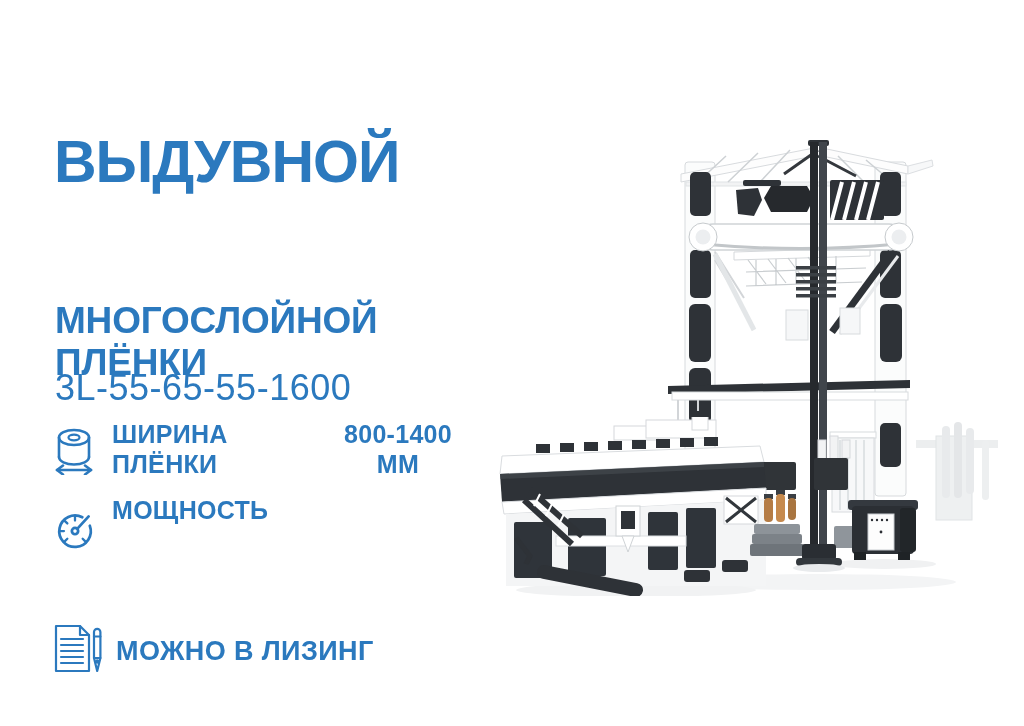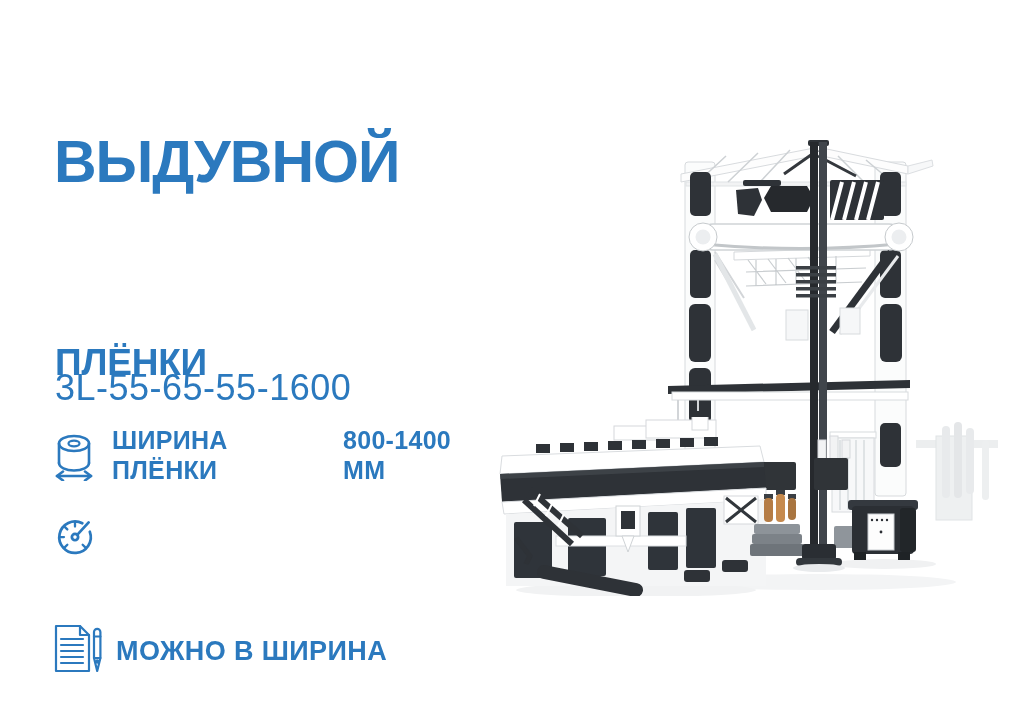--- a/index.html
+++ b/index.html
@@ -29,44 +29,44 @@
   .subtitle{
     left:55px;top:227px;
     font-size:37px;line-height:42px;font-weight:700;letter-spacing:-0.2px;
     white-space:nowrap;
   }
   .model{
     left:55px;top:368px;
     font-size:36px;line-height:40px;font-weight:400;letter-spacing:0.5px;
     white-space:nowrap;
   }
-  .spec-row{left:54px;width:420px;height:62px;margin-top:6px;}
+  .spec-row{left:54px;width:420px;height:62px;}
   .spec-row .spec-icon{position:absolute;left:0;}
   .spec-label{position:absolute;left:58px;top:0;
     font-size:25px;line-height:30px;font-weight:700;letter-spacing:0.3px;white-space:nowrap;}
-  .spec-value{position:absolute;left:289px;top:0;width:136px;
+  .spec-value{position:absolute;left:276px;top:0;width:136px;text-align:center;
     font-size:25px;line-height:30px;font-weight:700;letter-spacing:0.3px;}
   .leasing{left:50px;top:622px;height:58px;width:420px;}
   .leasing-icon{position:absolute;left:0;top:2;}
   .leasing-label{position:absolute;left:66px;top:0;line-height:58px;
     font-size:27px;font-weight:700;letter-spacing:0.4px;white-space:nowrap;}
   
   .machine{left:496px;top:140px;width:520px;height:456px;}
   svg{display:block;}
 </style>
 </head>
 <body>
 
 <h1 class="abs title">
   <span>ВЫДУВНОЙ</span><br>
 </h1>
 
 <h2 class="abs subtitle">
   <br>
-  <br>
+  <span>МНОГОСЛОЙНОЙ</span><br>
   <span>ПЛЁНКИ</span>
 </h2>
 
 <div class="abs model">3L-55-65-55-1600</div>
 
 <div class="abs spec-row" style="top:419px;">
   <svg class="spec-icon" style="top:8px;" width="44" height="48" viewBox="0 0 44 48" fill="none" stroke="#2b79be" stroke-width="2.6" stroke-linecap="round" stroke-linejoin="round">
     <ellipse cx="20" cy="10.5" rx="15" ry="7.5"></ellipse>
     <ellipse cx="20" cy="10.5" rx="5.5" ry="2.8" stroke-width="2.2"></ellipse>
     <path d="M5,10.5 V30"></path>
@@ -91,39 +91,39 @@
     <path d="M27,8.8 A15,15 0 1 0 34.1,16.9"></path>
     <circle cx="20" cy="22" r="3"></circle>
     <path d="M22.3,19.7 L33,8"></path>
     <path d="M20,8.5 L20,12" stroke-width="2.2"></path>
     <path d="M10.2,12.2 L12.7,14.7" stroke-width="2.2"></path>
     <path d="M6,22 L9.5,22" stroke-width="2.2"></path>
     <path d="M10.2,31.8 L12.7,29.3" stroke-width="2.2"></path>
     <path d="M29.8,31.8 L27.3,29.3" stroke-width="2.2"></path>
   </svg>
   <div class="spec-label">
-    <br>
+    <span>МОЩНОСТЬ</span><br>
   </div>
 </div>
 
 <div class="abs leasing">
   <svg class="leasing-icon" width="54" height="54" viewBox="0 0 54 54" fill="none" stroke="#2b79be" stroke-width="2.2" stroke-linecap="round" stroke-linejoin="round">
     <path d="M6,4 L30,4 L39,13 L39,49 L6,49 Z"></path>
     <path d="M30,4 L30,13 L39,13"></path>
     <path d="M11,17 H33"></path>
       <path d="M11,23 H33"></path>
       <path d="M11,29 H33"></path>
     <path d="M11,35 H33"></path>
       <path d="M11,41 H33"></path>
     <path d="M44,10 a3.2,3.2 0 0 1 6.4,0 L50.4,36 L44,36 Z"></path>
     <path d="M44,14.5 H50.4"></path>
     <path d="M44,36 L47.2,49 L50.4,36"></path>
     <circle cx="47.2" cy="39.5" r="1.1"></circle>
   </svg>
-  <div class="leasing-label">МОЖНО В ШИРИНА</div>
+  <div class="leasing-label">МОЖНО В ЛИЗИНГ</div>
 </div>
 
 <figure class="abs machine" style="margin:0;" role="img" aria-label="Промышленный выдувной экструдер для многослойной плёнки (монохромный 3D-рендер)">
 <svg width="520" height="456" viewBox="0 0 520 456">
 
   <g>
     <ellipse cx="320" cy="442" rx="140" ry="8" fill="#f3f4f5"></ellipse>
     <ellipse cx="140" cy="450" rx="120" ry="7" fill="#f1f2f3"></ellipse>
     <ellipse cx="388" cy="424" rx="52" ry="5" fill="#f0f1f2"></ellipse>
   </g>

